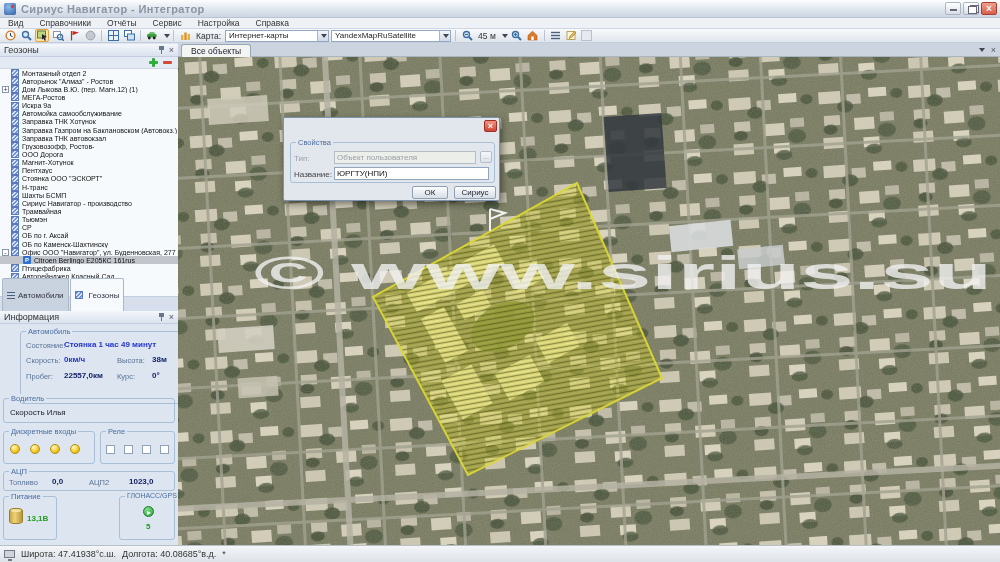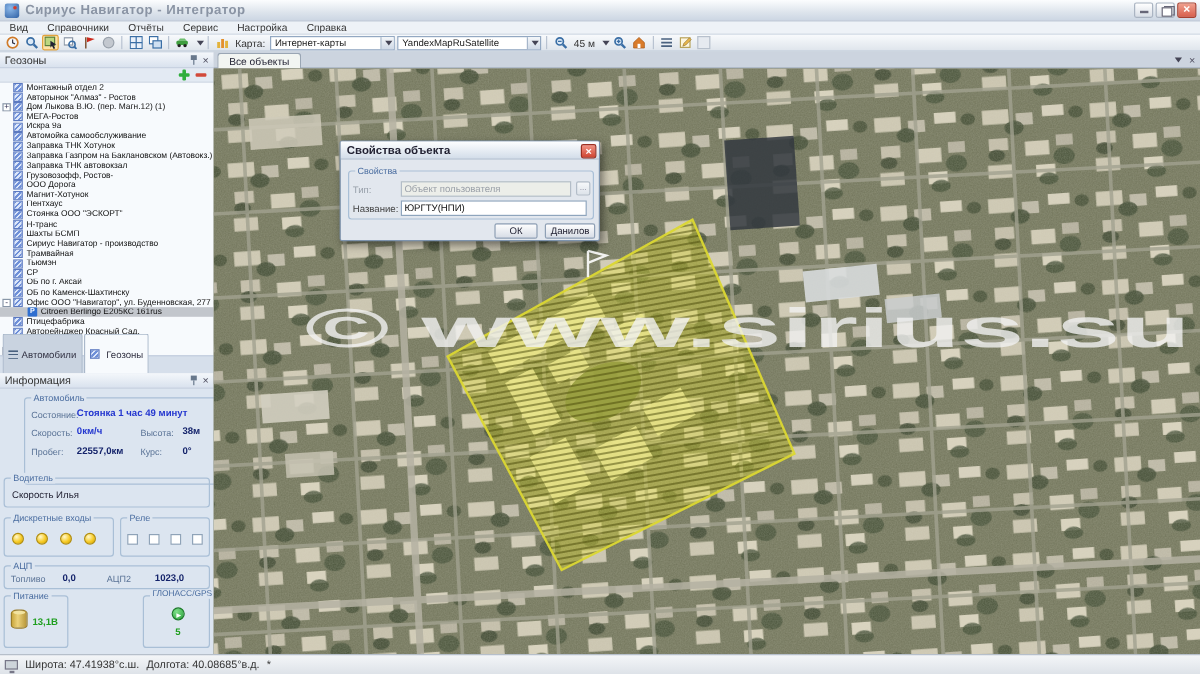--- a/index.html
+++ b/index.html
@@ -560,34 +560,31 @@
       <g stroke="#ffffff" fill="none" stroke-width="2" opacity="0.9">
         <path d="M312,152 v22"></path>
           <path d="M312,152 l15,4 -15,6"></path>
       </g>
 
       <text x="76" y="232" font-size="46" font-weight="bold" fill="#f2f2f2" opacity="0.8" font-family="Liberation Sans, sans-serif" textLength="738" lengthAdjust="spacingAndGlyphs">© www.sirius.su</text>
     </svg>
   </div>
 
   <div class="dialog">
-    <div class="dlg-title">
-      <span>Свойства объекта</span>
-    </div>
     <span class="dlg-close">×</span>
     <div class="dlg-grp">
       <span class="dlg-grp-lbl">Свойства</span>
     </div>
     <span class="dlg-lbl dis" style="left:10px;top:36px;">Тип:</span>
     <input class="fld dis" style="left: 50px; top: 33px; width: 142px;" disabled="" value="Объект пользователя">
     <span class="dots-btn" style="left:196px;top:33px;">...</span>
     <span class="dlg-lbl" style="left:10px;top:52px;">Название:</span>
     <input class="fld" style="left: 50px; top: 49px; width: 155px;" value="ЮРГТУ(НПИ)">
     <span class="dlg-btn" style="left:128px;top:68px;width:36px;">ОК</span>
-    <span class="dlg-btn" style="left:170px;top:68px;width:42px;">Данилов</span>
+    <span class="dlg-btn" style="left:170px;top:68px;width:42px;">Сириус</span>
   </div>
 
   <div class="statusbar">
     <span class="status-icon"></span>
     <span>Широта: 47.41938°с.ш.</span>
     <span>Долгота: 40.08685°в.д.</span>
     <span>*</span>
   </div>
 
 </div>

